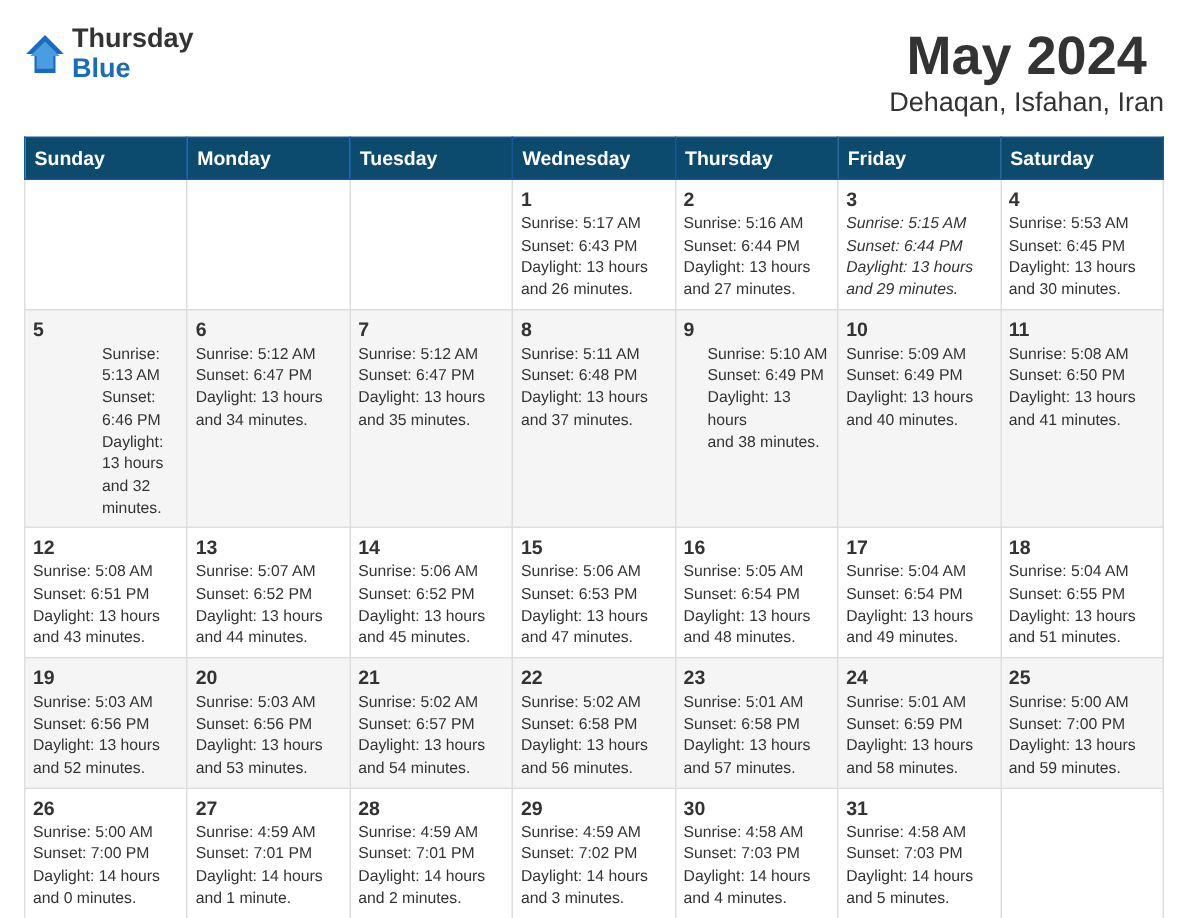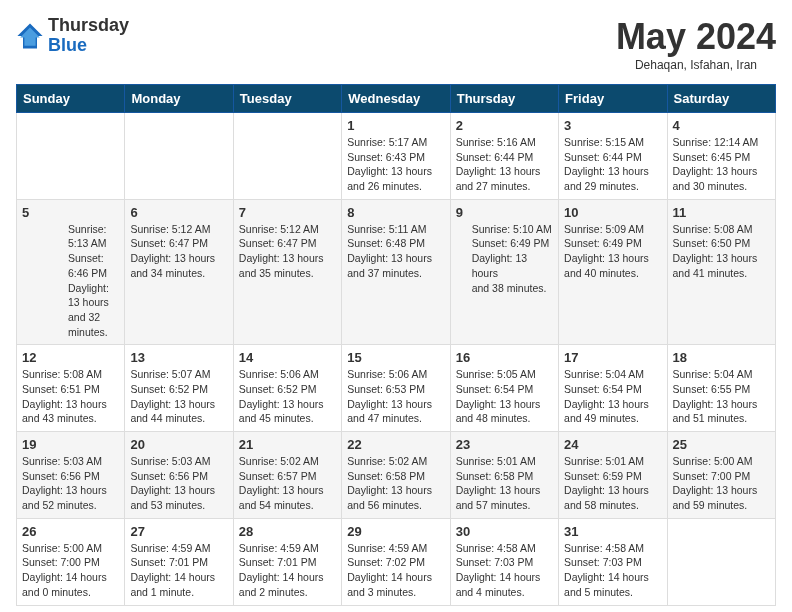--- a/index.html
+++ b/index.html
@@ -42,21 +42,21 @@
     }
     .title-block {
       text-align: center;
     }
     .month-year {
       font-size: 36px;
       font-weight: bold;
       color: #333;
     }
     .location {
-      font-size: 12px;
+      font-size: 18px;
       color: #333;
     }
     .calendar {
       width: 100%;
       border-collapse: collapse;
       border: 1px solid #ccc;
     }
     .calendar th {
       background-color: #0c4a6e;
       color: #fff;
@@ -138,28 +138,28 @@
         </td>
         <td>
           <span class="day-number">2</span>
           <div class="day-info" style="white-space: pre-line;">Sunrise: 5:16 AM
 Sunset: 6:44 PM
 Daylight: 13 hours
 and 27 minutes.</div>
         </td>
         <td>
           <span class="day-number">3</span>
-          <div class="day-info" style="white-space: pre-line;">Sunrise: 5:15 AM
+          <div class="day-info" style="white-space: pre-line; font-style: italic;">Sunrise: 5:15 AM
 Sunset: 6:44 PM
 Daylight: 13 hours
 and 29 minutes.</div>
         </td>
         <td>
           <span class="day-number">4</span>
-          <div class="day-info" style="white-space: pre-line;">Sunrise: 12:14 AM
+          <div class="day-info" style="white-space: pre-line;">Sunrise: 5:53 AM
 Sunset: 6:45 PM
 Daylight: 13 hours
 and 30 minutes.</div>
         </td>
       </tr>
       <tr>
         <td>
           <span class="day-number">5</span>
           <div class="day-info" style="white-space: pre-line; margin-left: 46px;">Sunrise: 5:13 AM
 Sunset: 6:46 PM

